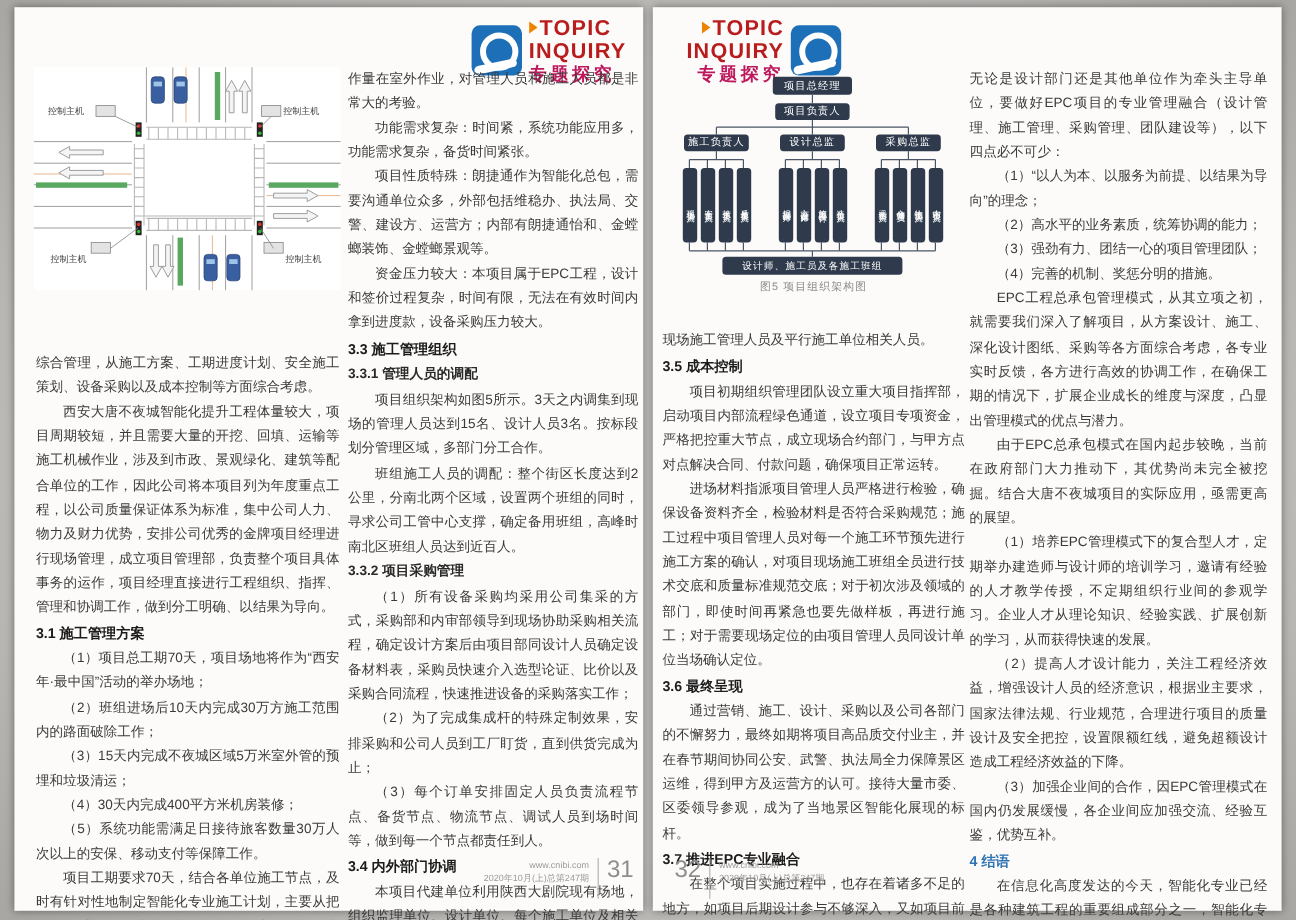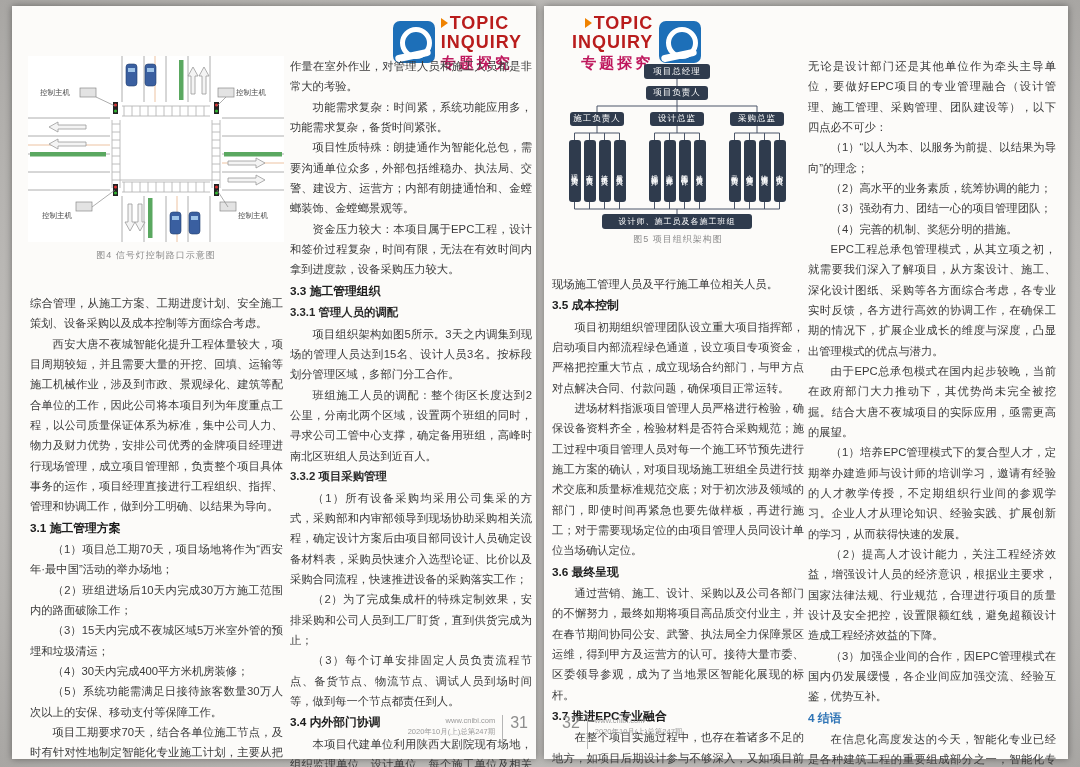--- a/index.html
+++ b/index.html
@@ -50,21 +50,21 @@
   .obox.v { writing-mode:vertical-rl; text-orientation:upright; font-size:7px; line-height:1;
             letter-spacing:1px; }
 
   
   .footer { position:absolute; bottom:10px; display:flex; align-items:flex-start; gap:7px; color:#9a9a9a; }
   .footer-l { right:8px; }
   .footer-r { left:18px; }
   .fmeta { font-size:7.5px; line-height:1.5; }
   .footer-l .fmeta { text-align:right; }
   .frule { width:1px; height:34px; background:#b5b5b5; }
-  .fpage { font-size:16px; color:#8d8d8d; line-height:1; font-family:"Liberation Sans", sans-serif; }
+  .fpage { font-size:20px; color:#8d8d8d; line-height:1; font-family:"Liberation Sans", sans-serif; }
 </style>
 </head>
 <body>
 
 <div class="scan">
 
   <div class="page page-left">
 
     <div class="logo logo-l">
       <div class="logo-icon"></div>
@@ -158,21 +158,20 @@
           <path d="M68 41L87 50 M198 41L189 50 M64 151L87 134 M200 151L189 134" fill="none"></path>
         </g>
 
         <g font-size="7.5" fill="#444" font-family="Liberation Sans, sans-serif">
           <text x="12" y="39">控制主机</text>
           <text x="208" y="39">控制主机</text>
           <text x="14" y="162">控制主机</text>
           <text x="210" y="162">控制主机</text>
         </g>
       </svg>
-      <div class="figcap">图4 信号灯控制路口示意图</div>
     </div>
 
     <div class="col" style="left:18px; top:287px; width:253px;">
       <p class="p cont">综合管理，从施工方案、工期进度计划、安全施工策划、设备采购以及成本控制等方面综合考虑。</p>
       <p class="p">西安大唐不夜城智能化提升工程体量较大，项目周期较短，并且需要大量的开挖、回填、运输等施工机械作业，涉及到市政、景观绿化、建筑等配合单位的工作，因此公司将本项目列为年度重点工程，以公司质量保证体系为标准，集中公司人力、物力及财力优势，安排公司优秀的金牌项目经理进行现场管理，成立项目管理部，负责整个项目具体事务的运作，项目经理直接进行工程组织、指挥、管理和协调工作，做到分工明确、以结果为导向。</p>
       <p class="h3">3.1 施工管理方案</p>
       <p class="p">（1）项目总工期70天，项目场地将作为“西安年·最中国”活动的举办场地；</p>
       <p class="p">（2）班组进场后10天内完成30万方施工范围内的路面破除工作；</p>
       <p class="p">（3）15天内完成不夜城区域5万米室外管的预埋和垃圾清运；</p>
       <p class="p">（4）30天内完成400平方米机房装修；</p>

